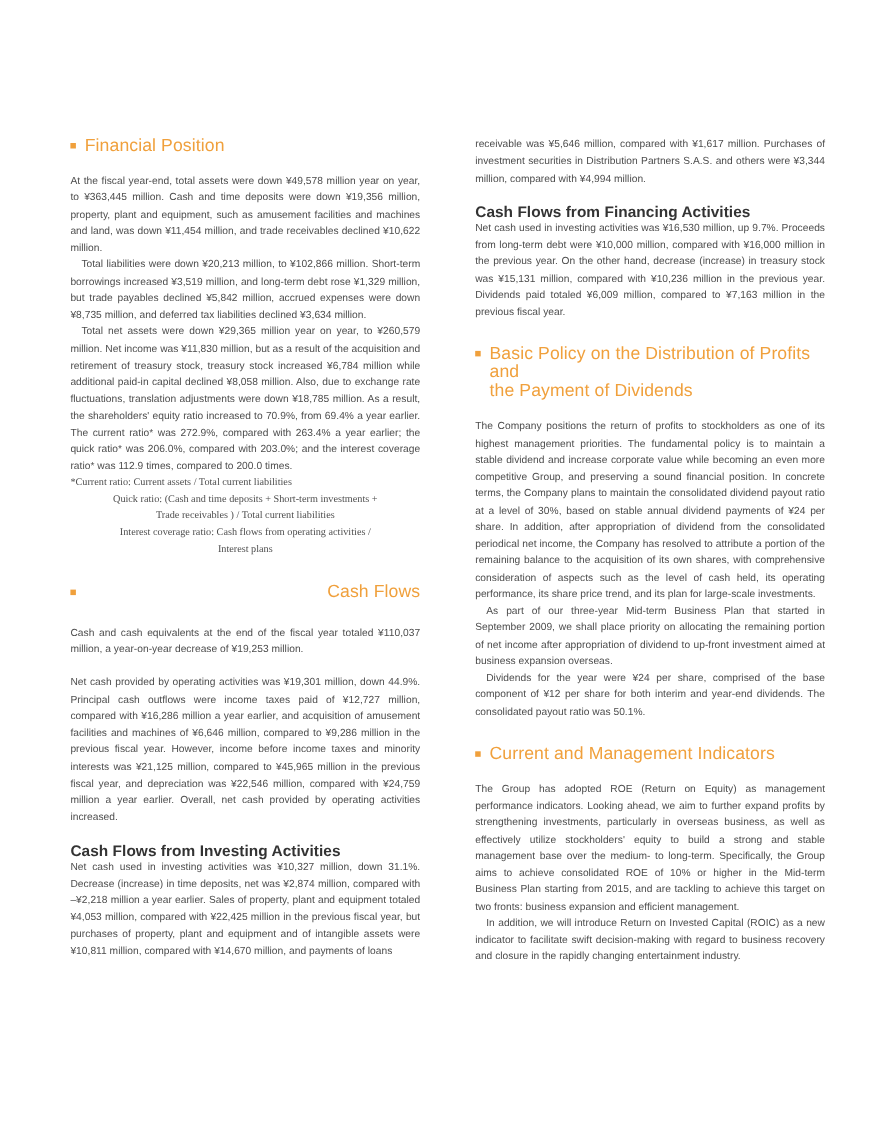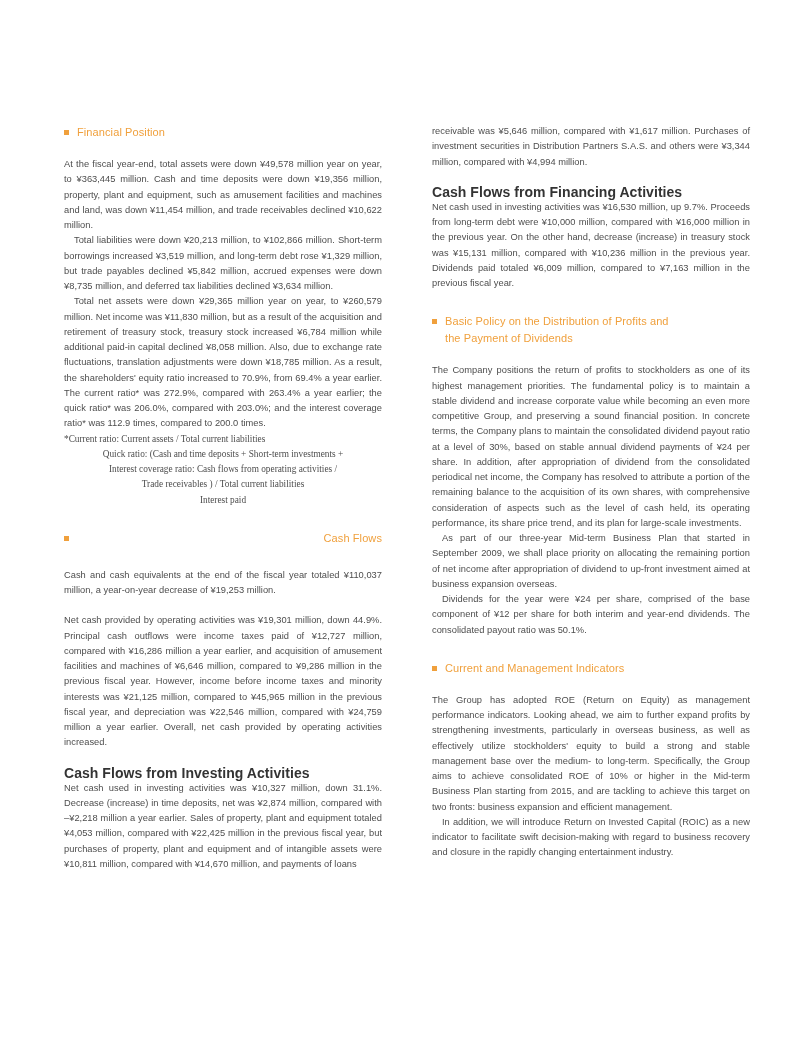--- a/index.html
+++ b/index.html
@@ -29,21 +29,21 @@
     width: 686px;
     display: flex;
     gap: 50px;
   }
   .col {
     width: 318px;
   }
   
   .section-head {
     color: #f0a03c;
-    font-size: 11px;
+    font-size: 16px;
     line-height: 17px;
     font-weight: normal;
     margin: 0 0 16px 0;
     letter-spacing: 0.1px;
     position: relative;
     padding-left: 13px;
   }
   .section-head .bullet {
     position: absolute;
     left: 0;
@@ -97,23 +97,23 @@
         <span class="bullet"></span>
         <span>Financial Position</span>
       </h2>
 
       <p class="body">At the fiscal year-end, total assets were down ¥49,578 million year on year, to ¥363,445 million. Cash and time deposits were down ¥19,356 million, property, plant and equipment, such as amusement facilities and machines and land, was down ¥11,454 million, and trade receivables declined ¥10,622 million.</p>
       <p class="body indent">Total liabilities were down ¥20,213 million, to ¥102,866 million. Short-term borrowings increased ¥3,519 million, and long-term debt rose ¥1,329 million, but trade payables declined ¥5,842 million, accrued expenses were down ¥8,735 million, and deferred tax liabilities declined ¥3,634 million.</p>
       <p class="body indent">Total net assets were down ¥29,365 million year on year, to ¥260,579 million. Net income was ¥11,830 million, but as a result of the acquisition and retirement of treasury stock, treasury stock increased ¥6,784 million while additional paid-in capital declined ¥8,058 million. Also, due to exchange rate fluctuations, translation adjustments were down ¥18,785 million. As a result, the shareholders' equity ratio increased to 70.9%, from 69.4% a year earlier. The current ratio* was 272.9%, compared with 263.4% a year earlier; the quick ratio* was 206.0%, compared with 203.0%; and the interest coverage ratio* was 112.9 times, compared to 200.0 times.</p>
 
       <p class="note left">*Current ratio: Current assets / Total current liabilities</p>
       <p class="note">Quick ratio: (Cash and time deposits + Short-term investments +</p>
+      <p class="note">Trade receivables ) / Total current liabilities</p>
       <p class="note">Interest coverage ratio: Cash flows from operating activities /</p>
-      <p class="note">Trade receivables ) / Total current liabilities</p>
-      <p class="note">Interest paid</p>
+      <p class="note">Interest plans</p>
 
       <div class="spacer-md"></div>
 
       <h2 class="section-head tight">
         <span class="bullet"></span>
         <span>Cash Flows</span>
       </h2>
 
       <p class="body">Cash and cash equivalents at the end of the fiscal year totaled ¥110,037 million, a year-on-year decrease of ¥19,253 million.</p>
 

